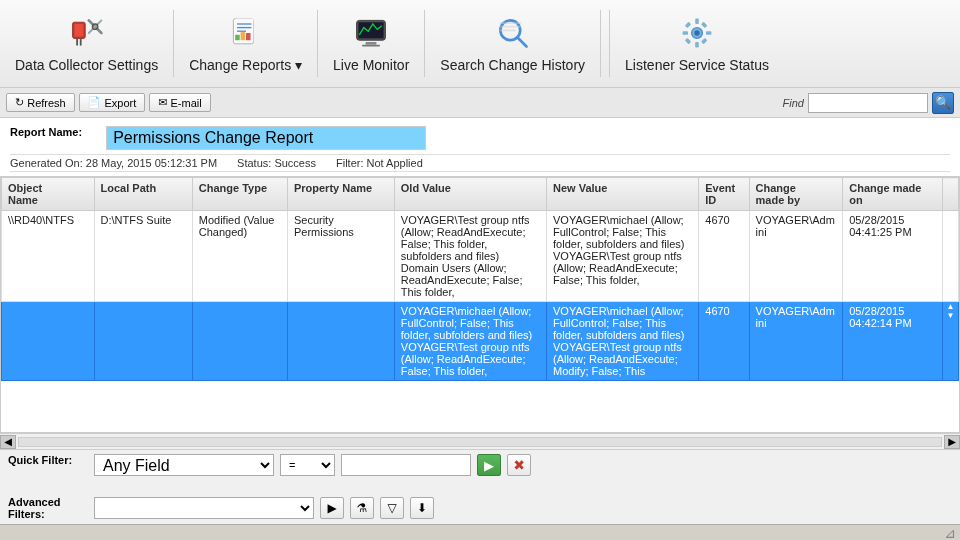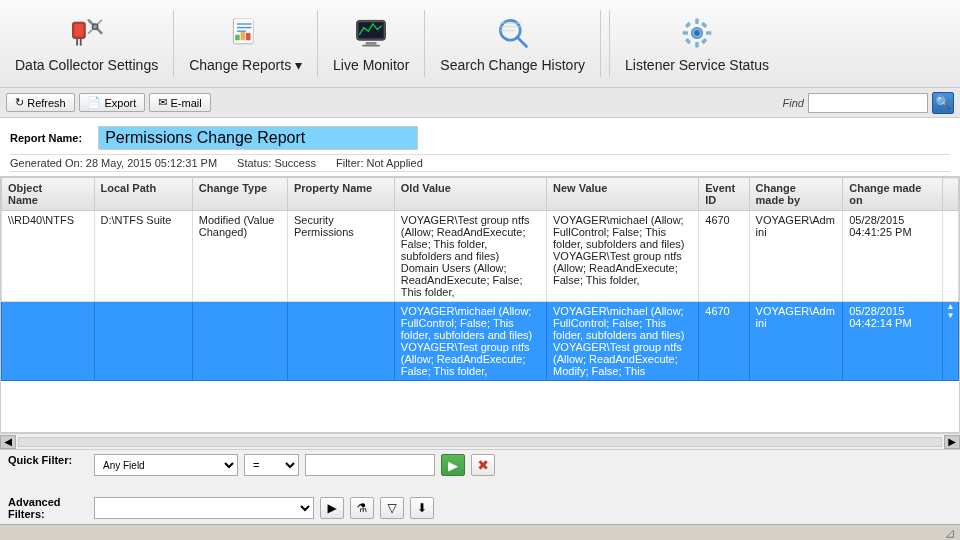--- a/index.html
+++ b/index.html
@@ -103,22 +103,22 @@
       font-size: 13px;
     }
 
     
     .report-info {
       padding: 4px 10px;
       background: #fff;
     }
     .report-name-row {
       display: flex;
-      align-items: center;
-      gap: 8px;
+      align-items: flex-start;
+      gap: 16px;
       padding: 4px 0;
     }
     .report-name-label { font-weight: bold; font-size: 11px; }
     .report-name-value {
       border: 1px solid #ccc;
       padding: 2px 6px;
       background: #7dd3fc;
       font-size: 16px;
       width: 320px;
       margin-left: 8px;
@@ -186,23 +186,23 @@
       display: flex;
       align-items: flex-start;
       gap: 6px;
       margin-bottom: 20px;
     }
     .quick-filter-label { font-size: 11px; font-weight: bold; width: 80px; }
     .filter-select {
       height: 22px;
       border: 1px solid #aaa;
       background: #fff;
-      font-size: 10px;
+      font-size: 16px;
       padding: 1px 4px;
-      width: 144px;
+      width: 180px;
     }
     .filter-op-select {
       height: 22px;
       border: 1px solid #aaa;
       background: #fff;
       font-size: 11px;
       padding: 1px 4px;
       width: 55px;
     }
     .filter-value-input {

